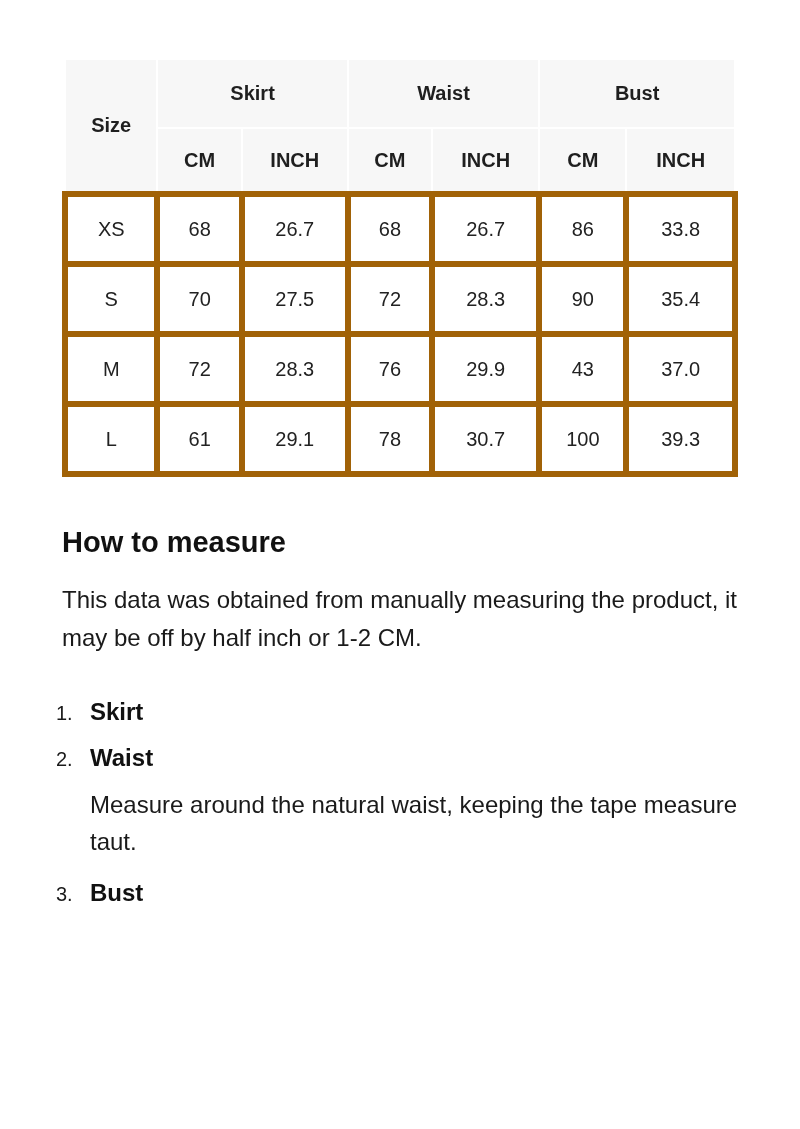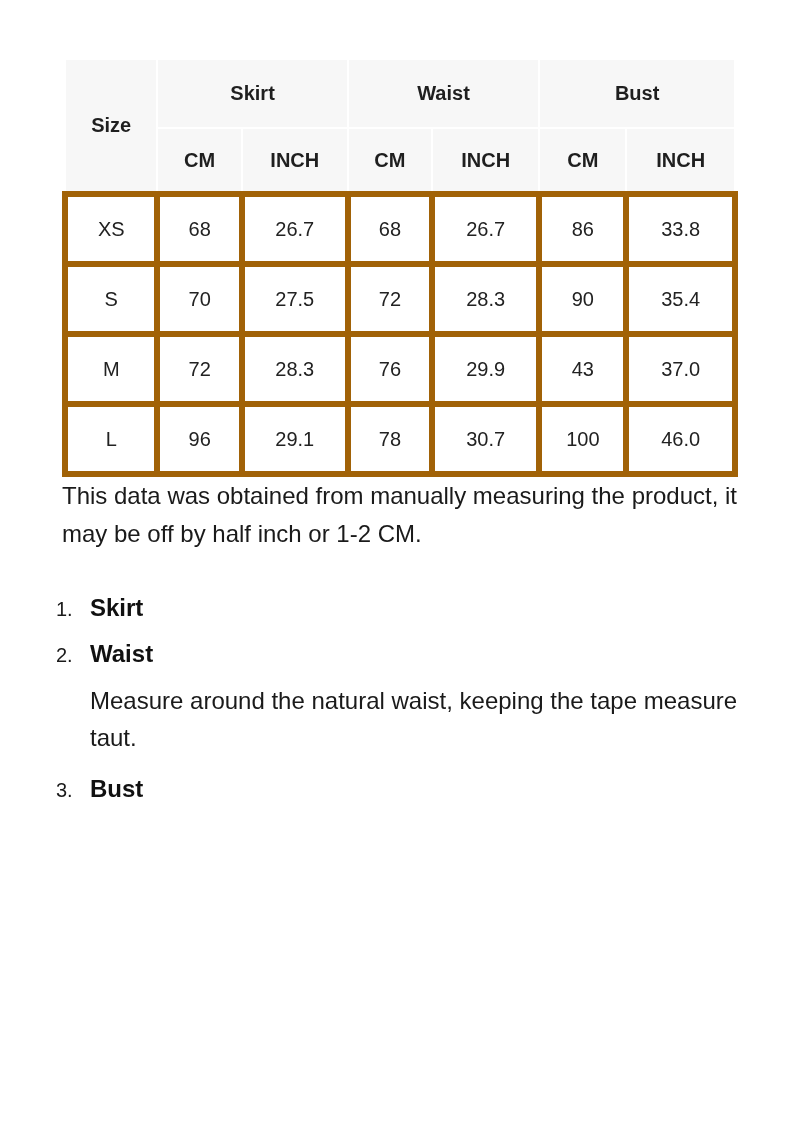--- a/index.html
+++ b/index.html
@@ -139,30 +139,31 @@
         <td>M</td>
         <td>72</td>
         <td>28.3</td>
         <td>76</td>
         <td>29.9</td>
         <td>43</td>
         <td>37.0</td>
       </tr>
       <tr>
         <td>L</td>
-        <td>96</td>
+        <td>61</td>
         <td>29.1</td>
         <td>78</td>
         <td>30.7</td>
         <td>100</td>
-        <td>46.0</td>
+        <td>39.3</td>
       </tr>
     </tbody>
   </table>
 
+  <h2 class="howto-title">How to measure</h2>
 
   <p class="howto-intro">This data was obtained from manually measuring the product, it may be off by half inch or 1-2 CM.</p>
 
   <div class="steps">
 
     <div class="step">
       <div class="step-header">
         <span class="step-num">1.</span>
         <span class="step-title">Skirt</span>
       </div>

